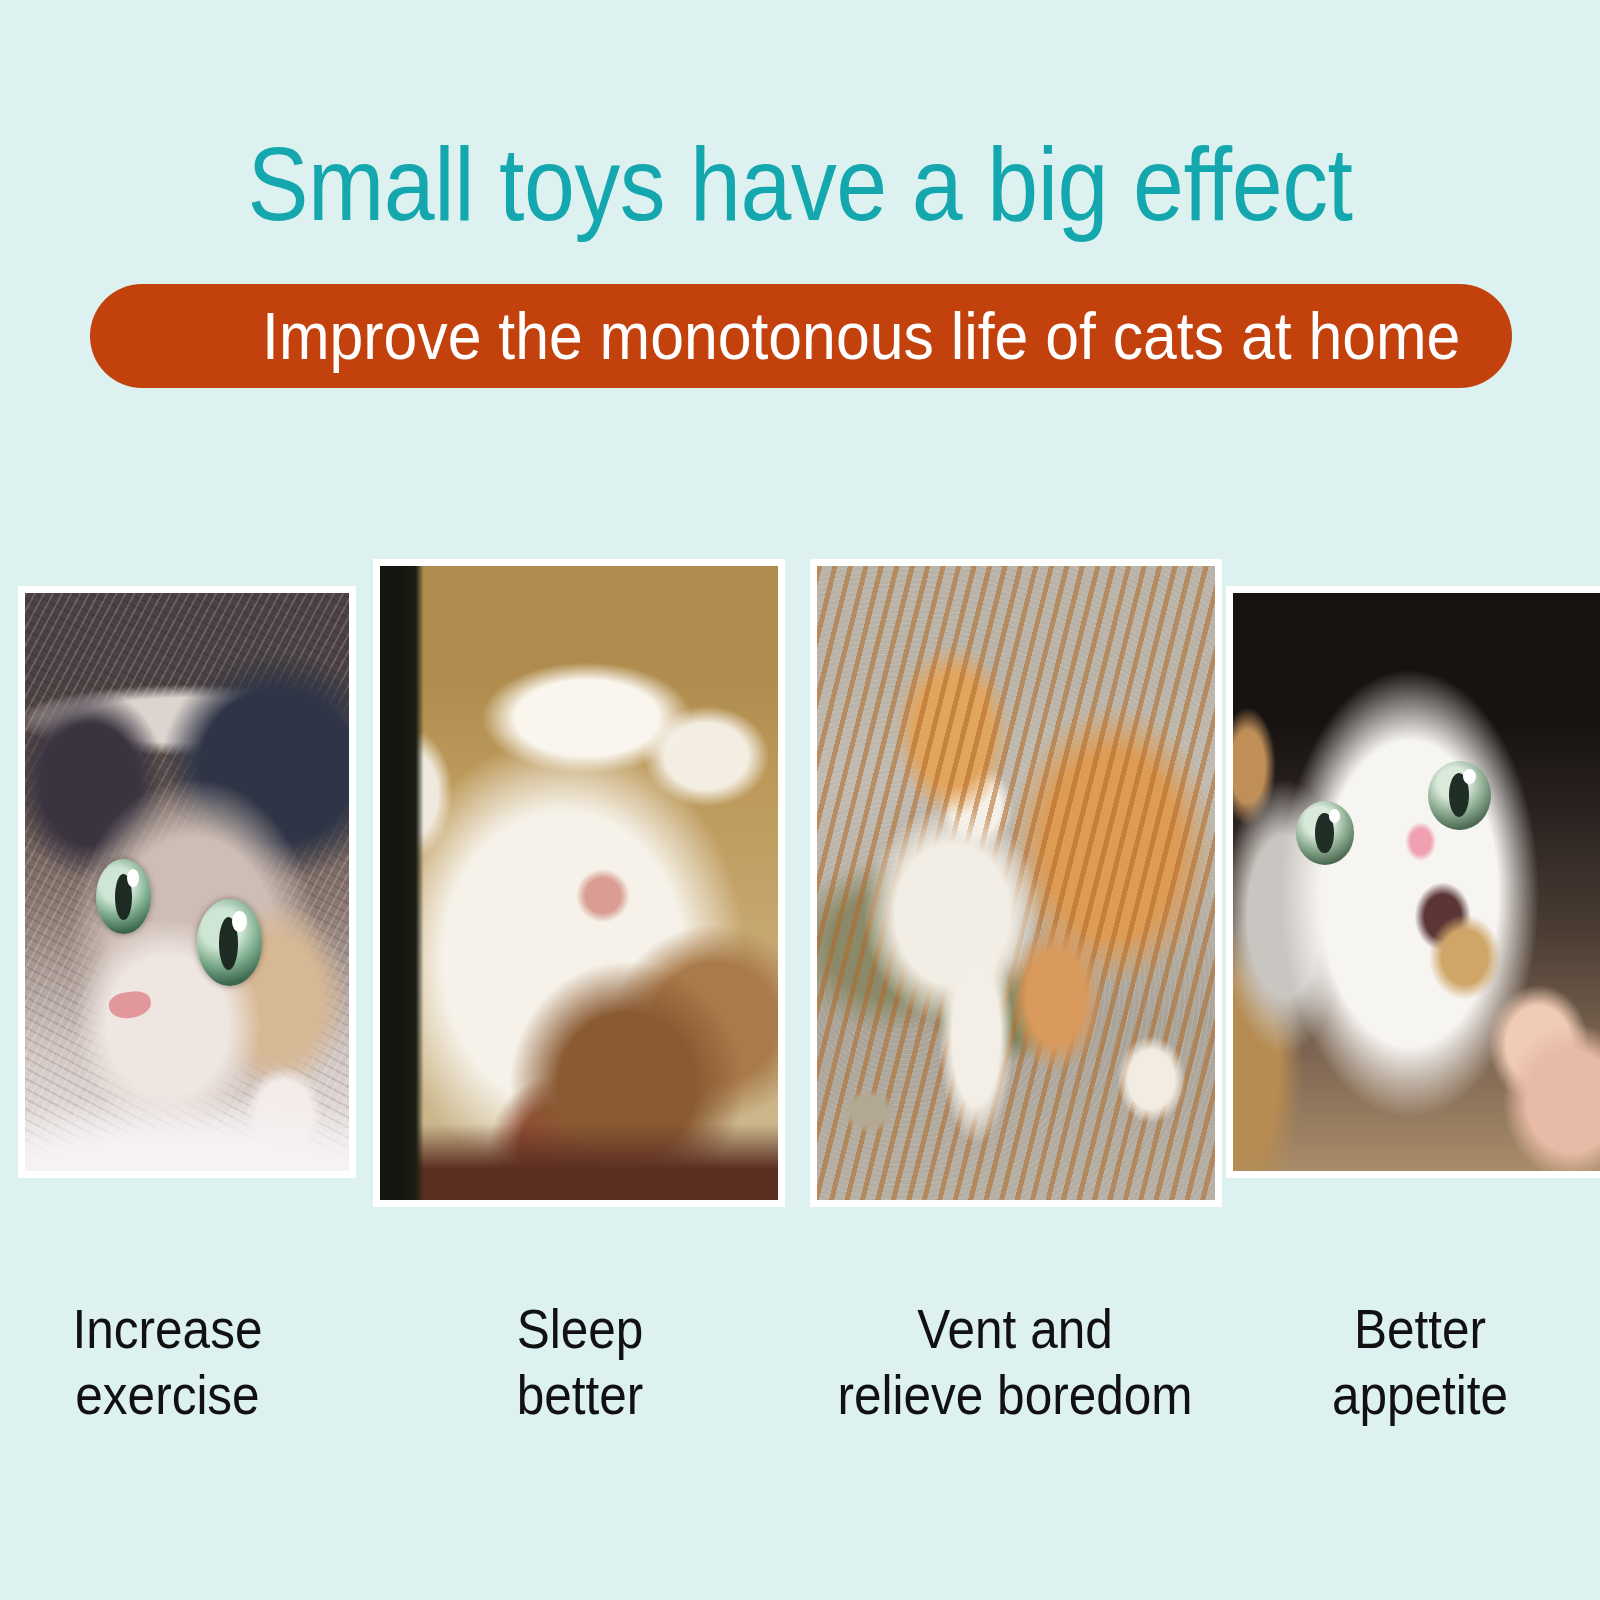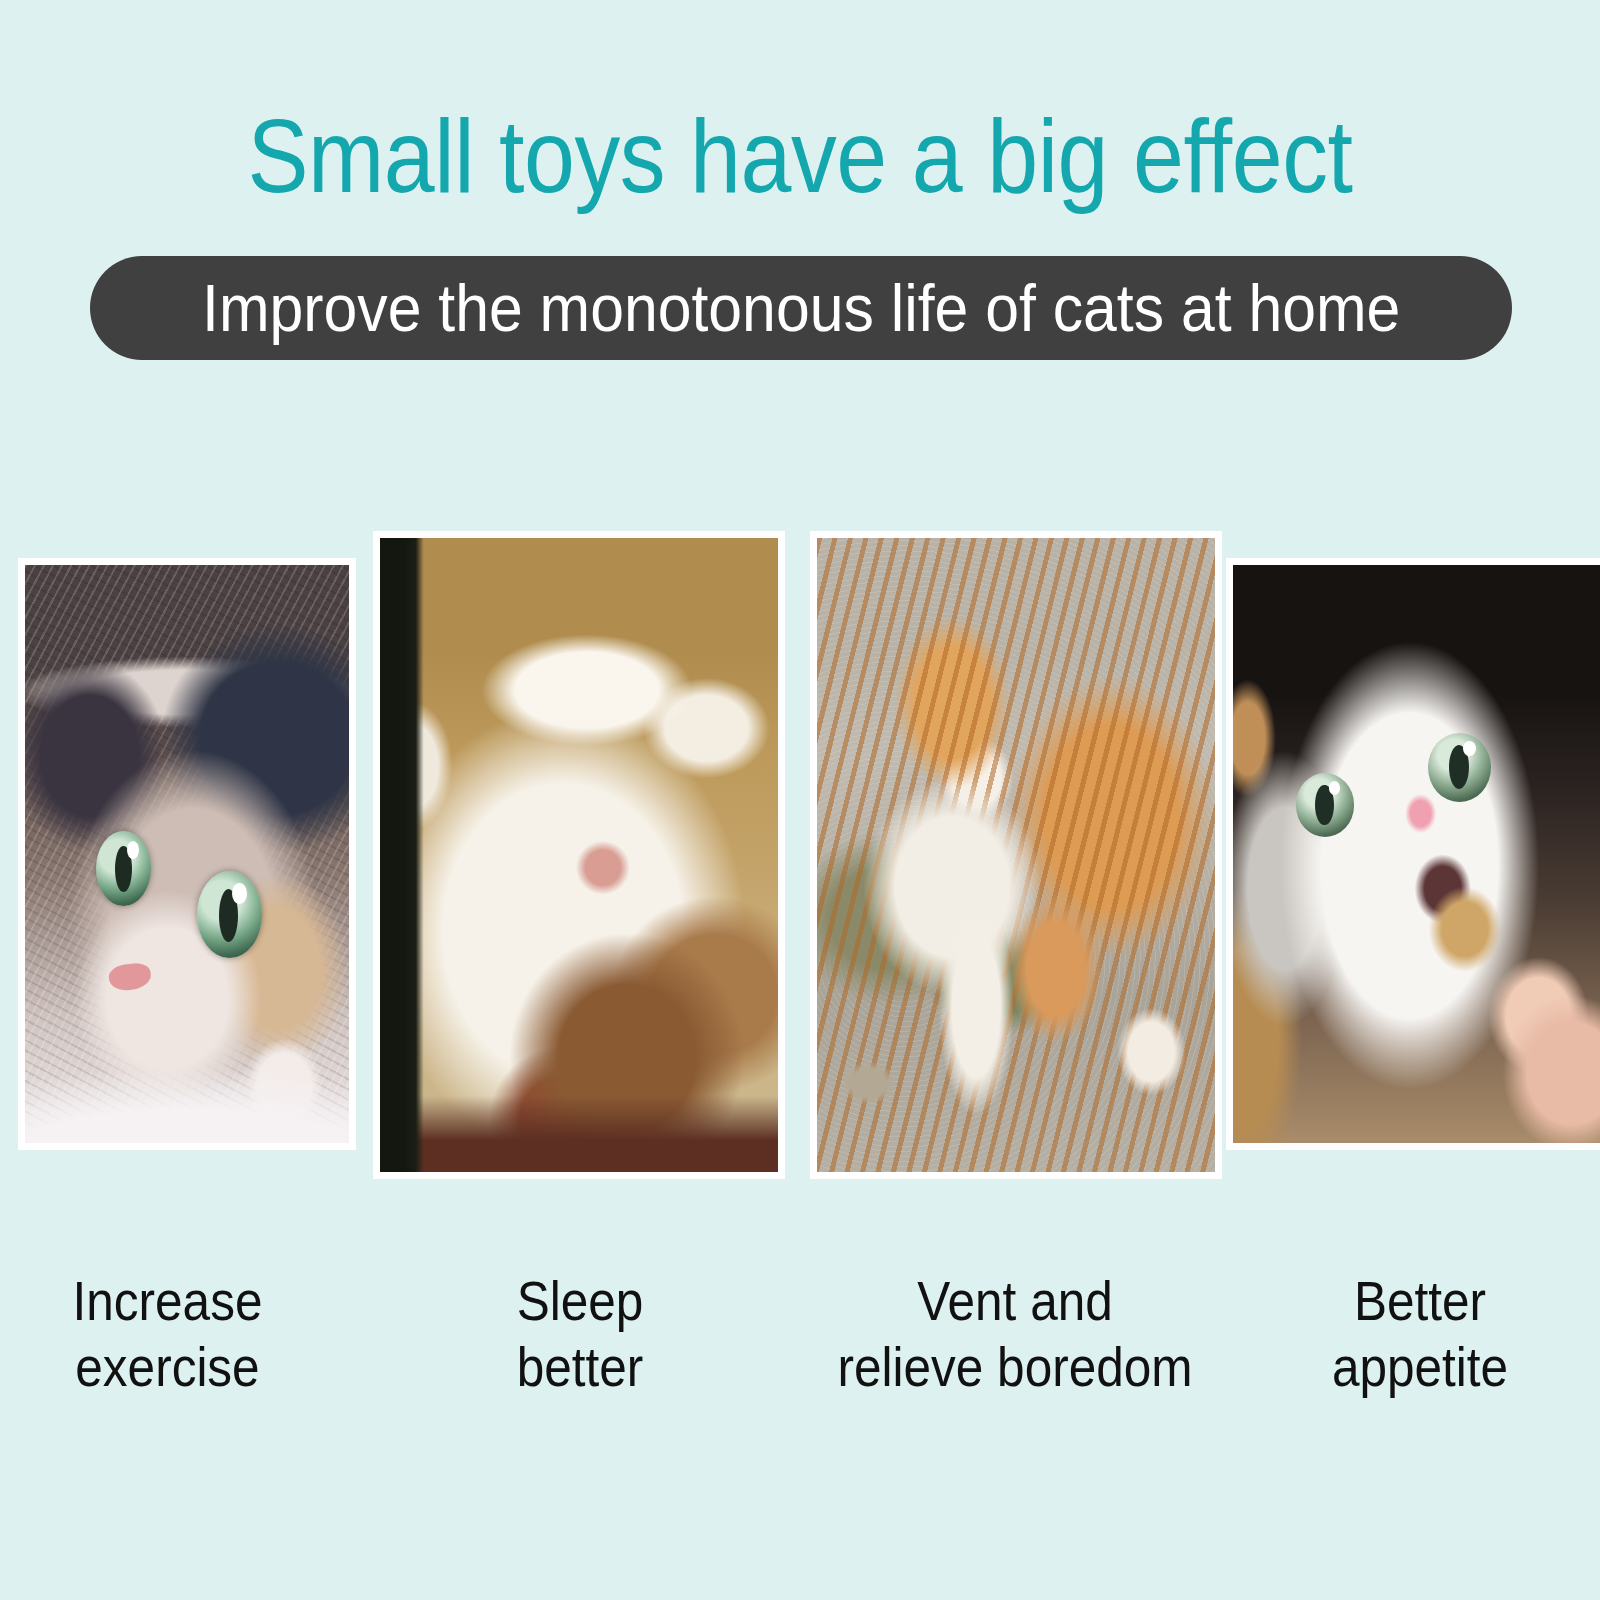--- a/index.html
+++ b/index.html
@@ -8,20 +8,21 @@
     width:1600px; height:1600px;
     overflow:hidden;
     background:#ddf2f0;
     font-family:"Liberation Sans", sans-serif;
   }
 
   #page {
     position:relative;
     width:1600px; height:1408px;
     background:#ddf2f0;
+    margin-top:28px;
   }
 
   
   #title {
     position:absolute;
     left:0; top:104px;
     width:1600px;
     text-align:center;
     color:#14a7ae;
     font-family:"Liberation Sans", sans-serif;
@@ -32,25 +33,25 @@
     transform:scaleX(0.88);
     transform-origin:50% 50%;
     white-space:nowrap;
   }
 
   
   #subtitle-pill {
     position:absolute;
     left:90px; top:256px;
     width:1422px; height:104px;
-    background:#404040;
+    background:#c2410c;
     border-radius:52px;
     display:flex;
     align-items:center;
-    justify-content:center;
+    justify-content:flex-end;
   }
   #subtitle-text {
     color:#ffffff;
     font-family:"Liberation Sans", sans-serif;
     font-size:66px;
     line-height:66px;
     font-weight:400;
     letter-spacing:0px;
     transform:scaleX(0.92);
     white-space:nowrap;

